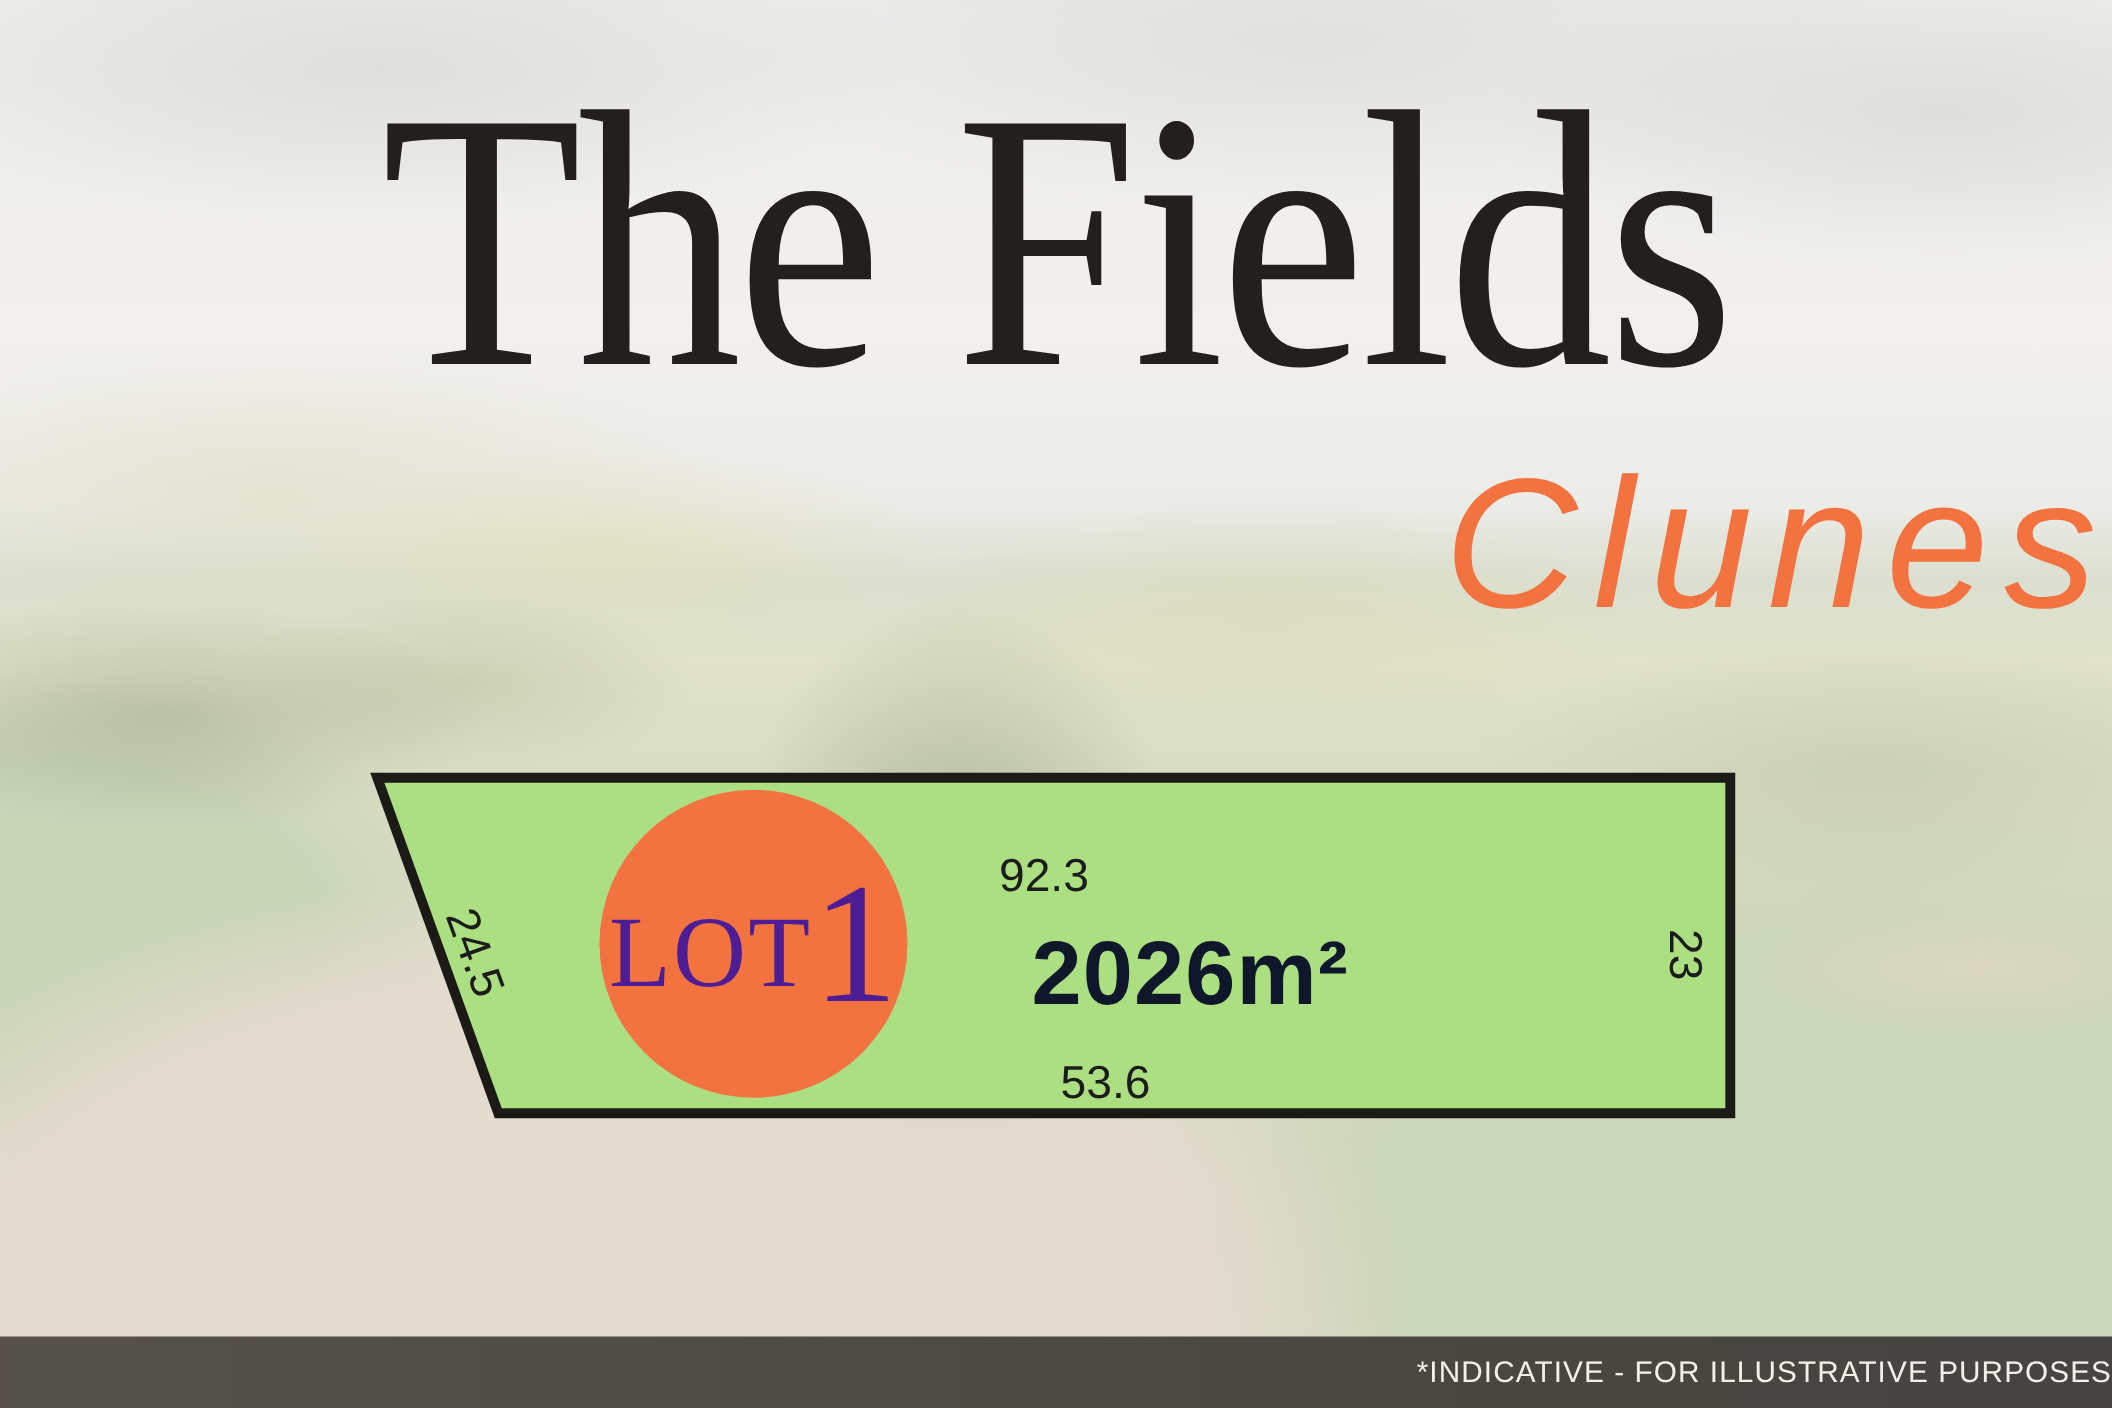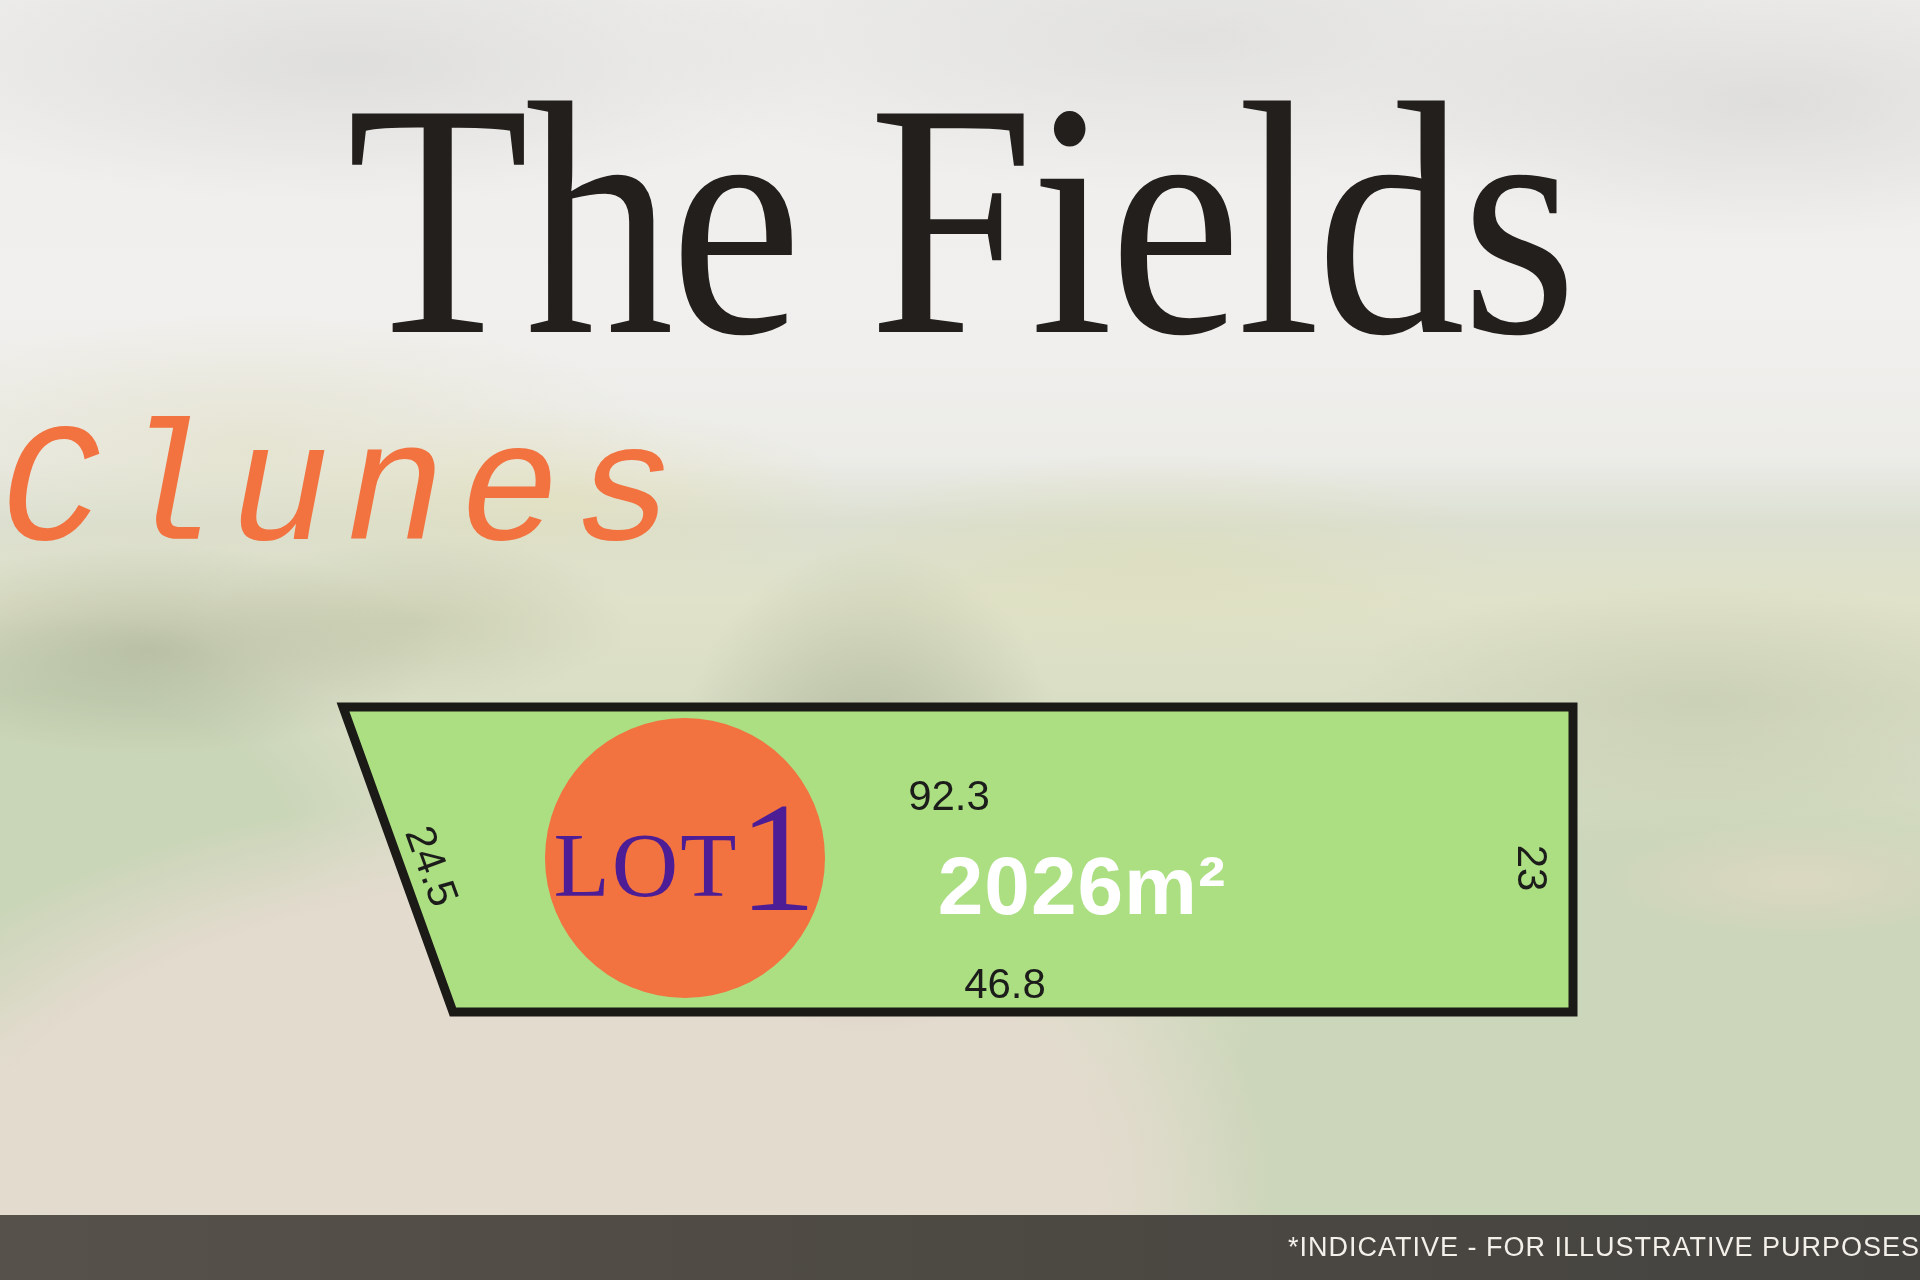--- a/index.html
+++ b/index.html
@@ -52,22 +52,22 @@
     font-weight: 400;
     font-size: 298px;
     line-height: 1;
     letter-spacing: -4px;
     color: var(--title-black, #221f1c);
     transform: scaleY(1.12);
     transform-origin: 50% 0;
   }
   .subtitle {
     position: absolute; left: 0; right: 0; top: 402px;
-    text-align: left;
-    font-family: Liberation Mono, monospace;
+    text-align: right;
+    font-family: Liberation Sans, sans-serif;
     font-style: italic;
     font-size: 168px;
     line-height: 1.1;
     letter-spacing: 14px;
     color: var(--accent-orange, #f27240);
   }
 
   
   .lot-svg { position: absolute; left: 0; top: 0; width: 1920px; height: 1280px; }
   .lot-poly {
@@ -88,21 +88,21 @@
   .lot-word { font-size: 92px; line-height: 1; letter-spacing: 2px; margin-top: 14px; }
   .lot-num  { font-size: 156px; line-height: .92; }
 
   .area {
     position: absolute; left: 1082px; top: 886px;
     transform: translate(-50%, -50%);
     font-family: "Liberation Sans", sans-serif;
     font-weight: 700;
     font-size: 82px;
     letter-spacing: 1px;
-    color: #ffffff;
+    color: #0f172a;
     white-space: nowrap;
   }
 
   .dim {
     position: absolute;
     font-family: "Liberation Sans", sans-serif;
     font-size: 42px;
     color: #1c1c1a;
     white-space: nowrap;
     transform: translate(-50%, -50%);
@@ -143,19 +143,19 @@
   <div class="lot-circle">
     <div class="lot-word">LOT</div>
     <div class="lot-num">1</div>
   </div>
 
   <div class="area">2026m²</div>
 
   <div class="dim dim-top">92.3</div>
   <div class="dim dim-left">24.5</div>
   <div class="dim dim-right">23</div>
-  <div class="dim dim-bottom">46.8</div>
+  <div class="dim dim-bottom">53.6</div>
 
   <footer class="footer">
     <span>*INDICATIVE - FOR ILLUSTRATIVE PURPOSES</span>
   </footer>
 
 </div>
 
 </body></html>

